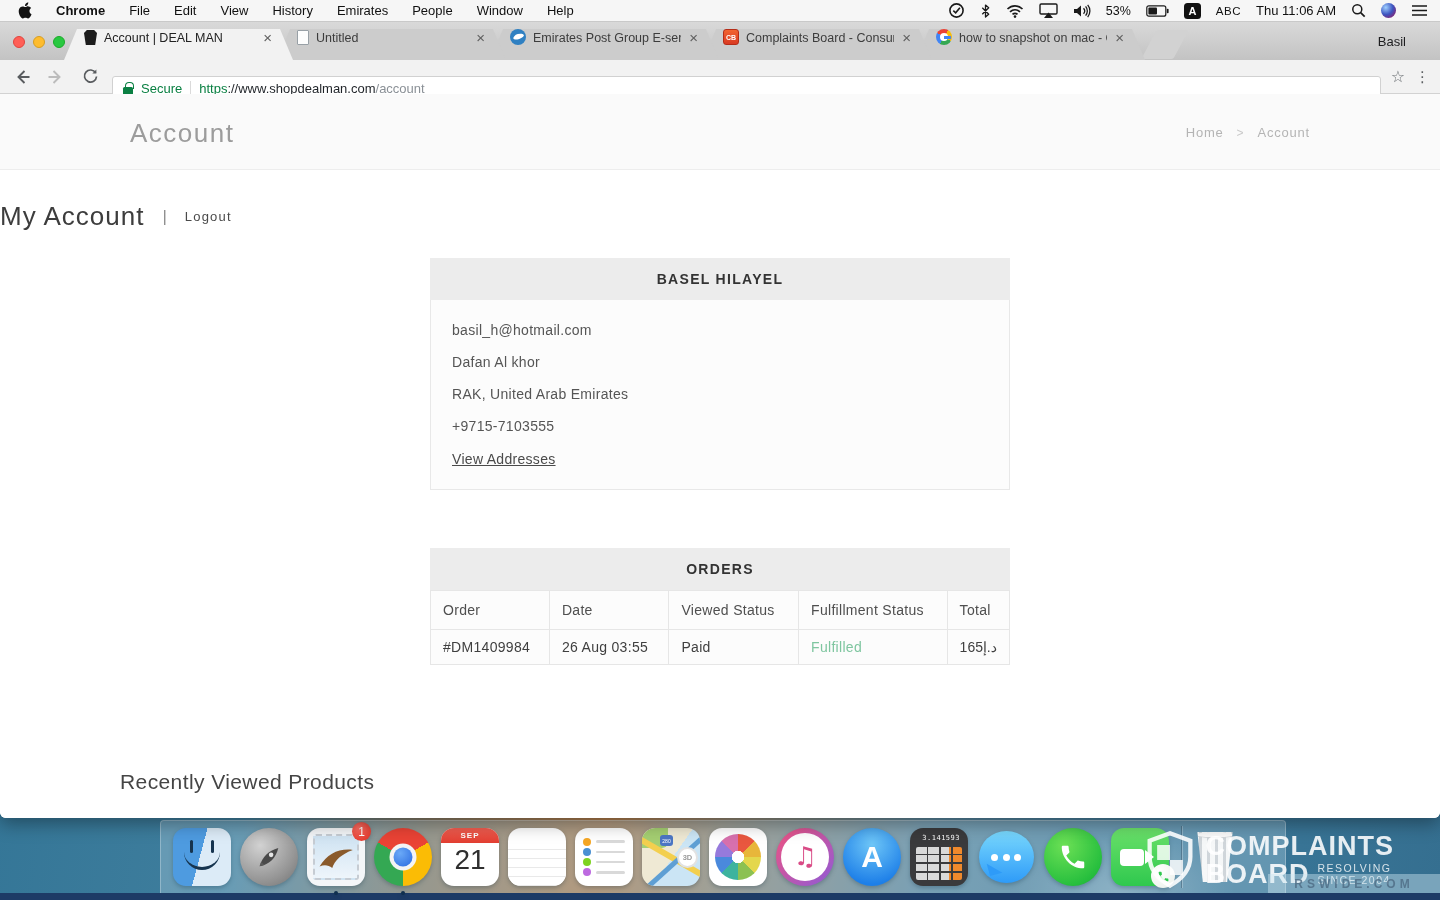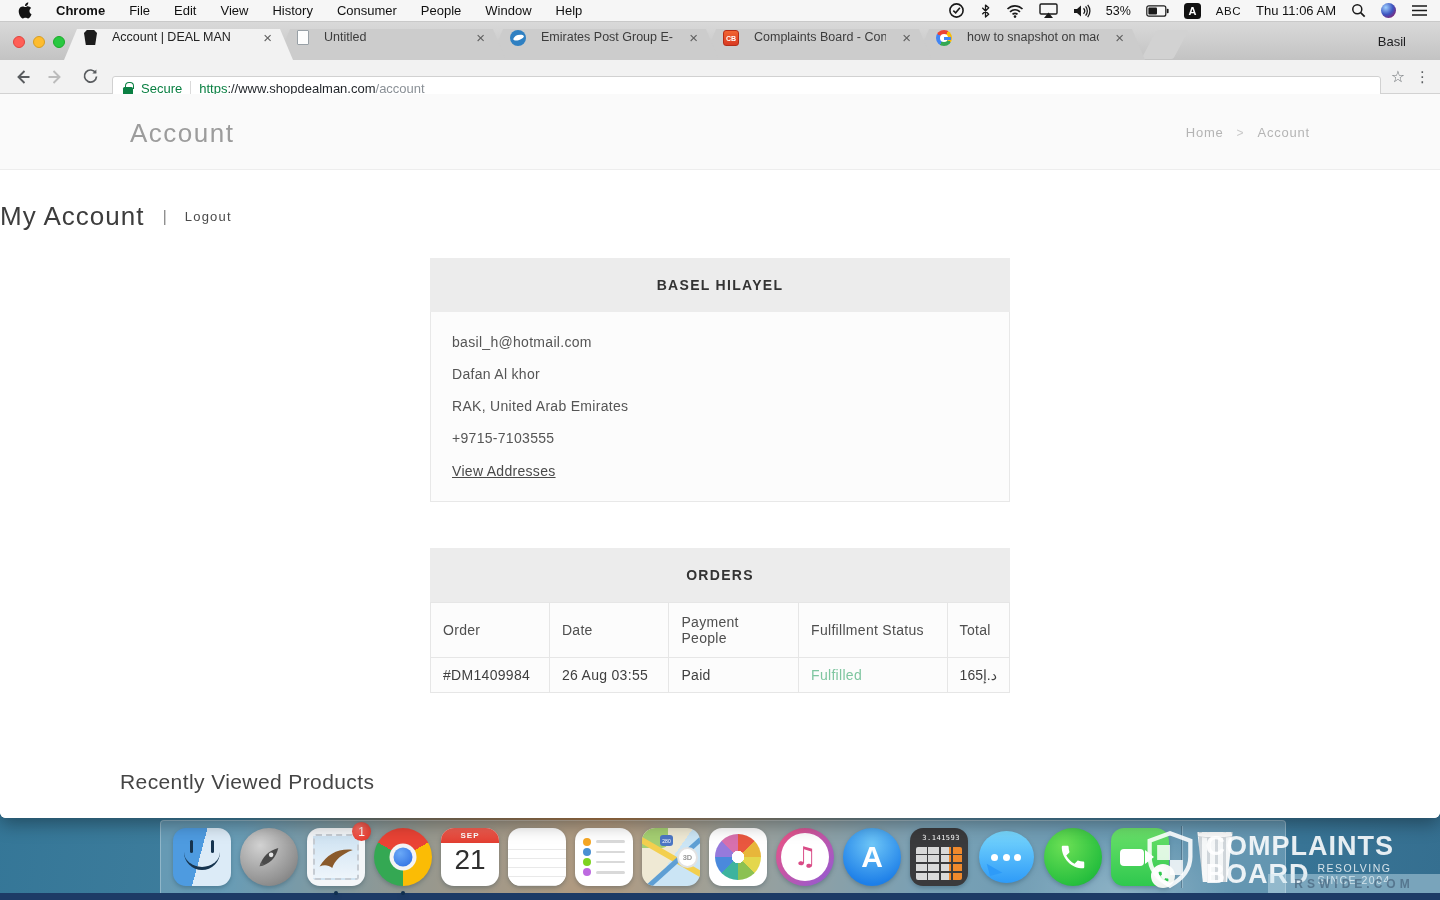--- a/index.html
+++ b/index.html
@@ -44,21 +44,21 @@
     display:flex; align-items:flex-end; }
   .traffic { position:absolute; left:13px; top:14px; display:flex; gap:8px; }
   .tl { width:12px; height:12px; border-radius:50%; }
   .tl.red { background:#ff5f57; border:.5px solid #e0443e; }
   .tl.yellow { background:#febc2e; border:.5px solid #d69e22; }
   .tl.green { background:#28c840; border:.5px solid #1aab29; }
   .tabs { display:flex; align-items:flex-end; margin-left:64px; flex:1; height:100%; }
   .tab {
     width:229px; height:31px; margin-right:-16px; position:relative;
     clip-path: polygon(13px 0, calc(100% - 13px) 0, 100% 100%, 0 100%);
-    display:flex; align-items:flex-start; padding:1px 20px; gap:15px;
+    display:flex; align-items:flex-end; padding:15px 20px; gap:7px;
     font-size:12.5px; color:#3c3c3c; background:#cccccc;
   }
   .tab.active { background:#f2f2f2; color:#222; z-index:30; }
   .tab.z4{z-index:24}.tab.z3{z-index:23}.tab.z2{z-index:22}.tab.z1{z-index:21}
   .tab .title { flex:1; white-space:nowrap; overflow:hidden; }
   .tab .close { font-size:15px; color:#5f5f5f; line-height:1; padding:0 1px; }
   .newtab { width:32px; height:29px; background:#d2d2d2; margin-left:20px; margin-bottom:1px;
     transform:skewX(-28deg); border-radius:2px; z-index:20; }
   .profile-name { margin-left:auto; align-self:center; padding-right:34px; font-size:13px; color:#1d1d1f; z-index:31; }
 
@@ -101,21 +101,21 @@
   .breadcrumb { position:absolute; right:130px; top:31px; font-size:13px; color:#b4b4b4; letter-spacing:.8px;
     display:flex; gap:13px; align-items:center; }
   .crumb-sep { color:#c9c9c9; font-size:12px; }
 
   .account-row { position:absolute; top:107px; width:100%; text-align:left; }
   .account-row .h { font-size:26px; color:#3d3d3d; letter-spacing:1px; }
   .account-row .div { margin:0 18px; color:#8f8f8f; font-size:17px; vertical-align:3px; }
   .account-row .logout { font-size:13px; color:#4a4a4a; letter-spacing:1.2px; vertical-align:4px; cursor:pointer; }
 
   .card { position:absolute; left:430px; width:580px; }
-  .card-head { height:54px; background:#ececec; display:flex; align-items:center; justify-content:center;
+  .card-head { height:42px; background:#ececec; display:flex; align-items:center; justify-content:center;
     font-size:14px; font-weight:bold; color:#333; letter-spacing:1.3px; }
   .card.profile { top:164px; }
   .card-body { background:#fcfcfc; border:1px solid #e8e8e8; border-top:none; padding:22px 21px 21px; }
   .card-body p { font-size:14px; color:#555; margin-bottom:16px; letter-spacing:.3px; }
   .card-body a.addr { font-size:14px; color:#4a4a4a; text-decoration:underline; letter-spacing:.3px; }
 
   .card.orders { top:454px; }
   table.orders-t { width:100%; border-collapse:collapse; background:#fcfcfc; }
   .orders-t th { font-weight:normal; font-size:14px; color:#4f4f4f; text-align:left;
     border:1px solid #e6e6e6; padding:11px 12px; letter-spacing:.3px; }
@@ -248,21 +248,21 @@
 <div class="menubar">
   <div class="mb-left">
     <svg width="14" height="17" viewBox="0 0 17 20">
         <path fill="#111" d="M13.9 10.6c0-2.4 2-3.6 2.1-3.7-1.1-1.7-2.9-1.9-3.5-1.9-1.5-.2-2.9.9-3.7.9-.8 0-1.9-.9-3.2-.9C4 5 2.5 6 1.7 7.5c-1.7 3-.4 7.4 1.2 9.8.8 1.2 1.8 2.5 3 2.4 1.2 0 1.7-.8 3.1-.8 1.4 0 1.9.8 3.2.8 1.3 0 2.1-1.2 2.9-2.4.9-1.4 1.3-2.7 1.3-2.8-.1 0-2.5-1-2.5-3.9zM11.5 3.2c.7-.8 1.1-1.9 1-3.2-1 .1-2.2.7-2.9 1.5-.6.7-1.2 1.9-1 3 1.1.1 2.2-.5 2.9-1.3z"></path>
       </svg>
     <span class="mb-app">Chrome</span>
     <span class="mb-item">File</span>
     <span class="mb-item">Edit</span>
     <span class="mb-item">View</span>
     <span class="mb-item">History</span>
-    <span class="mb-item">Consumer</span>
+    <span class="mb-item">Emirates</span>
     <span class="mb-item">People</span>
     <span class="mb-item">Window</span>
     <span class="mb-item">Help</span>
   </div>
   <div class="mb-right">
     <svg width="17" height="17" viewBox="0 0 16 16">
         <circle cx="8" cy="8" r="6.2" fill="none" stroke="#1a1a1a" stroke-width="1.5"></circle>
         <path d="M5 8.2 7.2 10.2 11.2 5.3" fill="none" stroke="#1a1a1a" stroke-width="1.5"></path>
       </svg>
     <svg width="11" height="16" viewBox="0 0 12 16">
@@ -402,21 +402,21 @@
       </div>
     </div>
 
     <div class="card orders">
       <div class="card-head">ORDERS</div>
       <table class="orders-t">
         <tbody>
             <tr>
           <th style="width:119px">Order</th>
           <th style="width:120px">Date</th>
-          <th style="width:130px">Payment People</th>
+          <th style="width:130px">Viewed Status</th>
           <th style="width:149px">Fulfillment Status</th>
           <th style="width:62px">Total</th>
         </tr>
         <tr>
           <td>#DM1409984</td>
           <td>26 Aug 03:55</td>
           <td>Paid</td>
           <td class="fulfilled">Fulfilled</td>
           <td>165د.إ</td>
         </tr>

